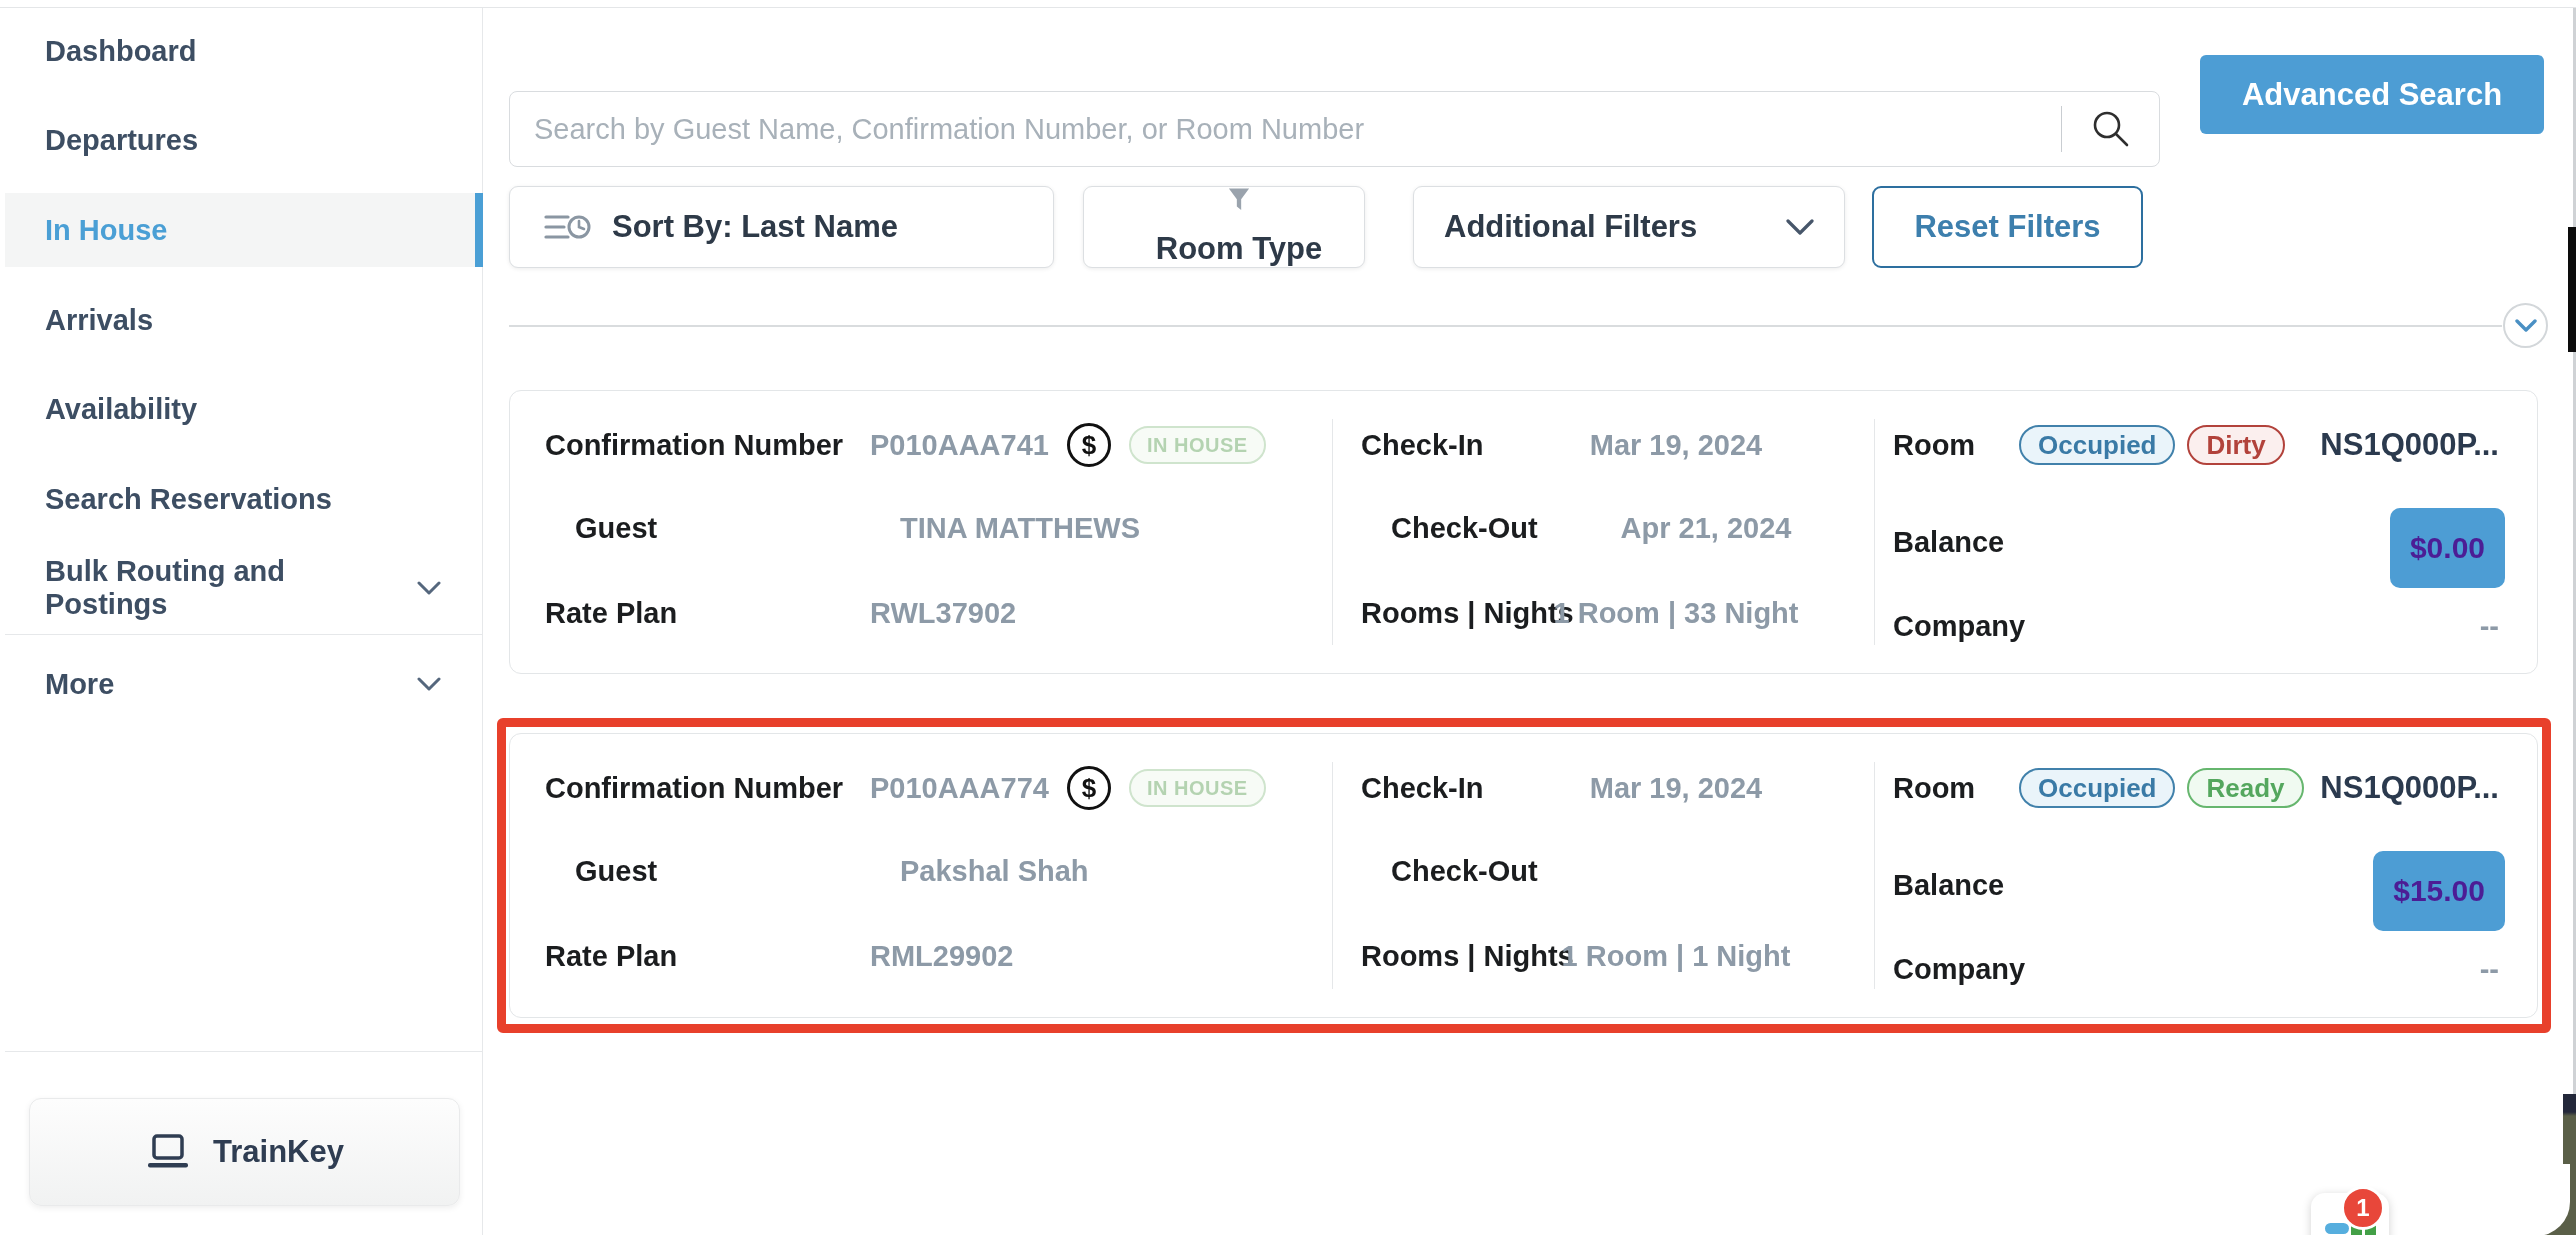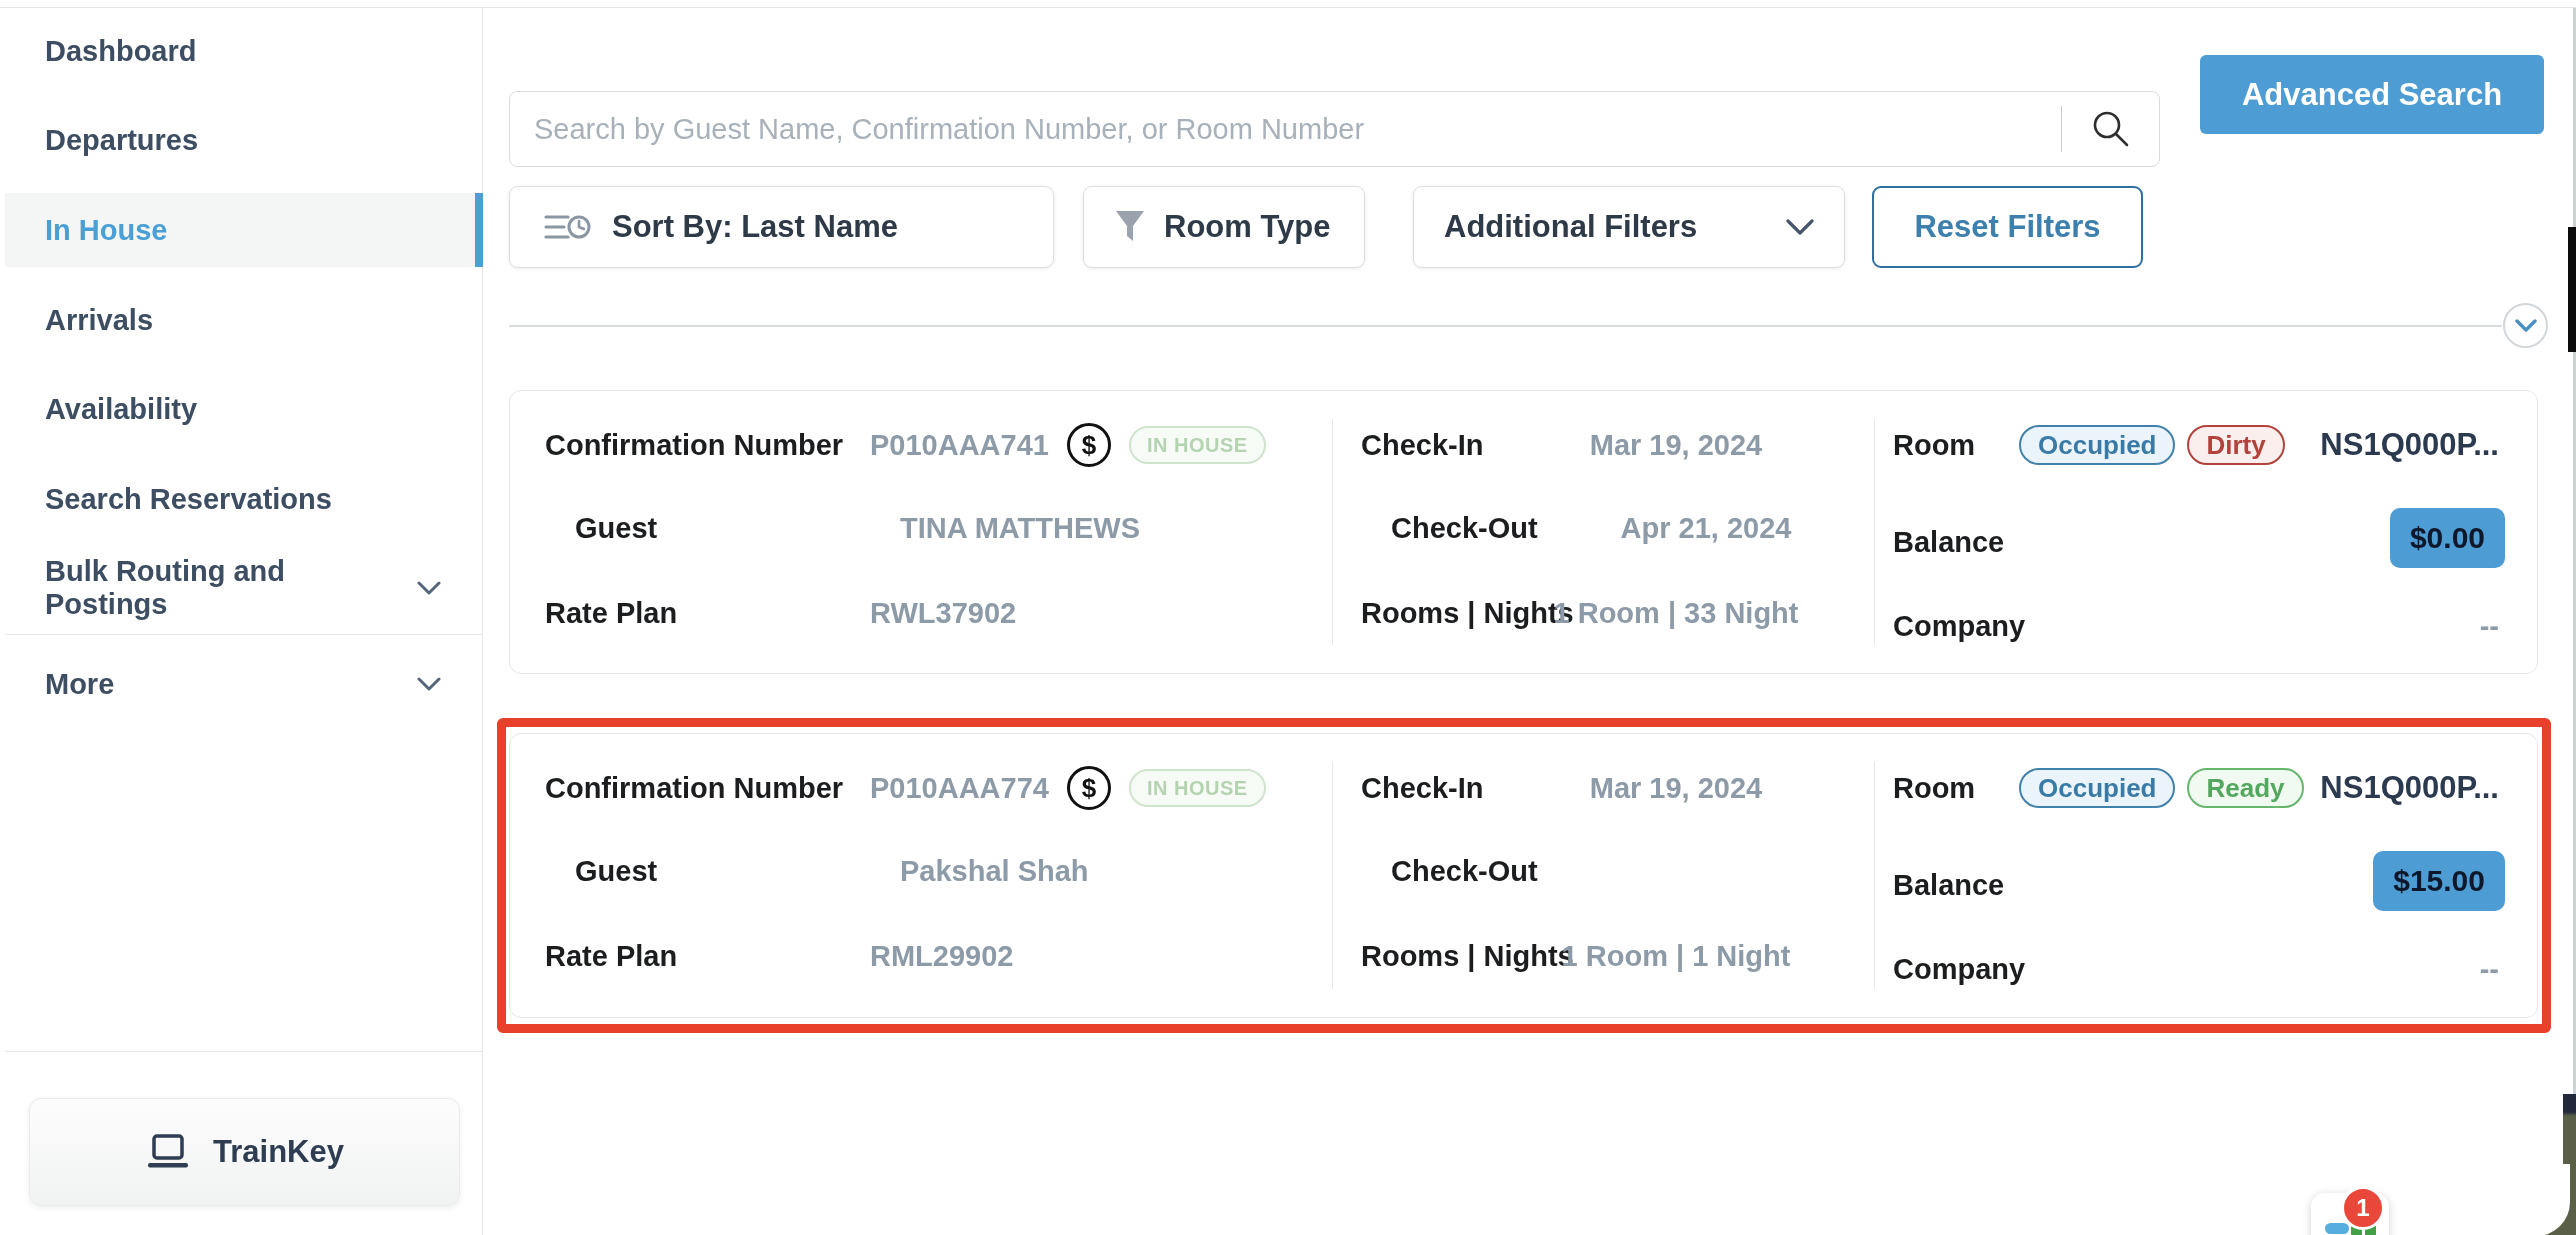--- a/index.html
+++ b/index.html
@@ -23,21 +23,21 @@
   .search-box { position:absolute; left:509px; top:58px; width:1651px; height:76px; border:1px solid #d9dcdf; border-radius:8px; background:#fff; display:flex; align-items:center;margin-top:33px; }
   .search-input { flex:1; height:100%; border:none; outline:none; background:transparent; padding:0 24px; font-family:"Liberation Sans",sans-serif; font-size:29px; color:#3c4654; }
   .search-input::placeholder { color:#a8b1b9; }
   .search-sep { width:1px; height:46px; background:#c9cdd1; }
   .search-icon-wrap { width:97px; display:flex; align-items:center; justify-content:center; cursor:pointer; }
   .advanced-btn { position:absolute; left:2200px; top:55px; width:344px; height:79px; background:#4d9dd4; border:none; border-radius:6px; color:#fff; font-size:31px; font-weight:700; font-family:"Liberation Sans",sans-serif; cursor:pointer; }
 
   
   .filter-btn { position:absolute; top:186px; height:82px; background:#fff; border:1px solid #dcdfe2; border-radius:9px; box-shadow:0 1px 4px rgba(0,0,0,.08); display:flex; align-items:center; font-size:31px; font-weight:700; color:#2e3a48; cursor:pointer; }
   .btn-sort { left:509px; width:545px; padding-left:34px; gap:20px; }
-  .btn-roomtype { left:1083px; width:282px; padding-left:30px; gap:18px; }
+  .btn-roomtype { left:1083px; width:282px; padding-left:30px; gap:18px;flex-direction:column; }
   .btn-additional { left:1413px; width:432px; padding:0 30px; justify-content:space-between; }
   .btn-reset { left:1872px; width:271px; border:2px solid #2d6f9f; box-shadow:none; color:#3d7fad; justify-content:center; }
 
   
   .section-divider { position:absolute; left:509px; top:325px; width:1993px; height:2px; background:#d9dcde; }
   .divider-chevron-circle { position:absolute; left:2503px; top:303px; width:45px; height:45px; border:2px solid #d3d7da; border-radius:50%; background:#fff; display:flex; align-items:center; justify-content:center; cursor:pointer; }
 
   
   .card { position:absolute; left:509px; width:2029px; background:#fff; border:1px solid #e3e6e8; border-radius:12px; cursor:pointer; }
   .card-1 { top:390px; height:284px; }
@@ -54,21 +54,21 @@
   .inhouse-badge { margin-left:18px; height:38px; padding:0 16px; border:2px solid #cfe4cd; border-radius:19px; background:#f7fbf6; color:#b4d3b1; font-size:20px; font-weight:700; letter-spacing:0.5px; display:flex; align-items:center; }
   .mid-lbl { position:absolute; left:851px; height:56px; display:flex; align-items:center; }
   .mid-val { position:absolute; left:1017px; width:298px; height:56px; display:flex; align-items:center; justify-content:center; }
   .right-lbl { position:absolute; left:1383px; height:56px; display:flex; align-items:center; }
   .badge-row { position:absolute; left:1509px; height:56px; display:flex; align-items:center; gap:12px; }
   .pill { height:40px; padding:0 17px; border-radius:20px; font-size:26px; font-weight:700; display:flex; align-items:center; }
   .pill-occupied { border:2px solid #4181ab; background:#eaf4fa; color:#3a7aa6; }
   .pill-dirty { border:2px solid #b2423b; background:#fbefee; color:#b2423b; }
   .pill-ready { border:2px solid #66b66e; background:#f0faf1; color:#54a75e; }
   .room-number { position:absolute; right:38px; height:56px; display:flex; align-items:center; font-size:31px; font-weight:700; color:#2b3a4e; }
-  .balance-btn { position:absolute; right:32px; top:117px; height:60px; padding:0 20px; background:#4d9dd4; border:none; border-radius:10px; color:#0f172a; font-size:30px; font-weight:700; font-family:"Liberation Sans",sans-serif; cursor:pointer; }
+  .balance-btn { position:absolute; right:32px; top:117px; height:80px; padding:0 20px; background:#4d9dd4; border:none; border-radius:10px; color:#4c1d95; font-size:30px; font-weight:700; font-family:"Liberation Sans",sans-serif; cursor:pointer; }
   .company-val { position:absolute; right:38px; height:56px; display:flex; align-items:center; }
   .r1 { top:26px; } .r2 { top:109px;margin-left:30px; } .r3 { top:194px; }
   .rr2 { top:123px; } .rr3 { top:207px; }
 
   .red-highlight { position:absolute; left:497px; top:718px; width:2054px; height:315px; border:9px solid #e8402b; border-radius:6px; pointer-events:none; }
 
   
   .chat-card { position:absolute; left:2311px; top:1193px; width:78px; height:60px; background:#fff; border-radius:14px; box-shadow:0 2px 10px rgba(0,0,0,.18); display:flex; align-items:flex-start; justify-content:center; padding-top:10px; cursor:pointer; }
   .chat-badge { position:absolute; left:2341px; top:1186px; width:44px; height:44px; background:#e8473a; border:3px solid #fff; border-radius:50%; color:#fff; font-size:24px; font-weight:700; display:flex; align-items:center; justify-content:center; }
 

